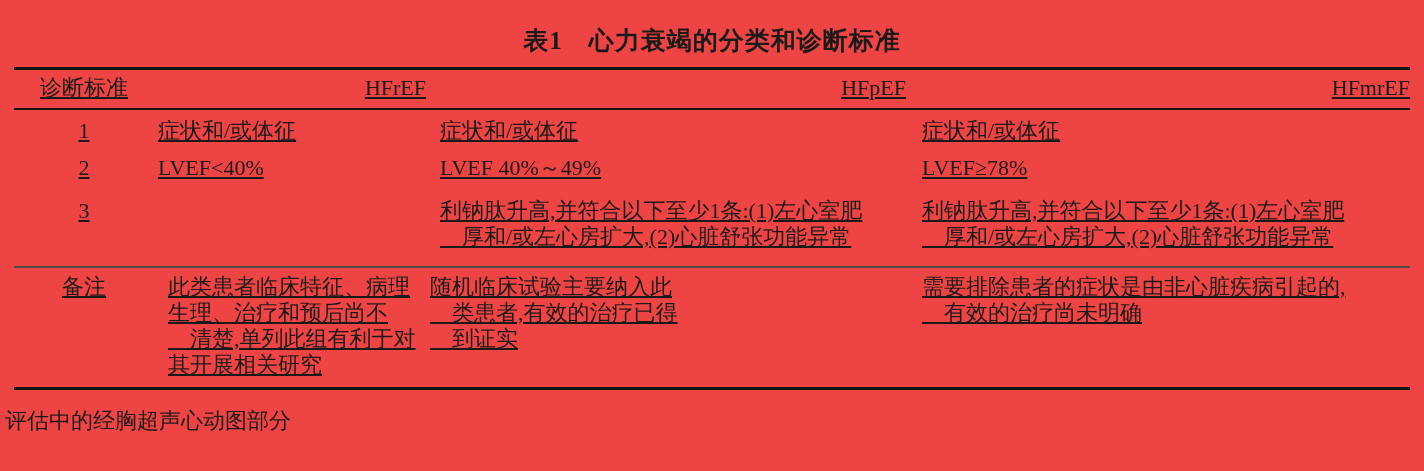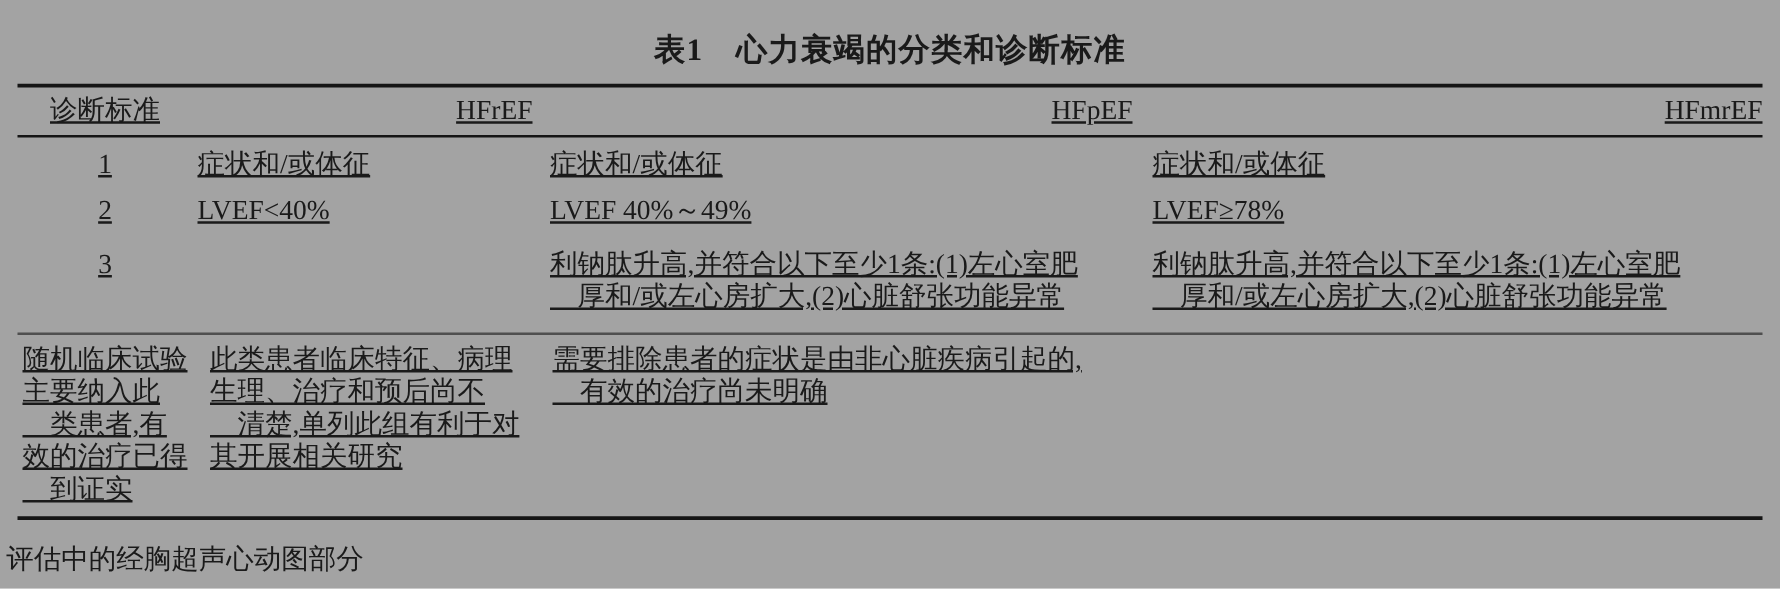--- a/index.html
+++ b/index.html
@@ -1,20 +1,20 @@
 <!DOCTYPE html>
 <html><head>
 <meta charset="utf-8">
 <style>
   html, body { margin: 0; padding: 0; background: #ffffff; }
   .page {
     position: relative;
     width: 1424px;
     height: 471px;
-    background: #a3a3a3;
+    background: #ef4444;
     color: #1a1a1a;
     font-family: "Liberation Serif", "DejaVu Serif", serif;
     font-size: 22px;
     overflow: hidden;
   }
   .title {
     padding-top: 26px;
     text-align: center;
     font-size: 25px;
     font-weight: bold;
@@ -98,25 +98,26 @@
         <div class="cell c2"></div>
         <div class="cell c3 multi">利钠肽升高,并符合以下至少1条:(1)左心室肥
 　厚和/或左心房扩大,(2)心脏舒张功能异常</div>
         <div class="cell c4 multi">利钠肽升高,并符合以下至少1条:(1)左心室肥
 　厚和/或左心房扩大,(2)心脏舒张功能异常</div>
       </div>
 
     </div>
 
     <div class="row remark-row">
+      <div class="cell c1">备注</div>
+      <div class="cell c3 multi">此类患者临床特征、病理生理、治疗和预后尚不
+　清楚,单列此组有利于对其开展相关研究</div>
       <div class="cell c2 multi">随机临床试验主要纳入此
 　类患者,有效的治疗已得
 　到证实</div>
-      <div class="cell c3 multi">此类患者临床特征、病理生理、治疗和预后尚不
-　清楚,单列此组有利于对其开展相关研究</div>
       <div class="cell c4 multi">需要排除患者的症状是由非心脏疾病引起的,
 　有效的治疗尚未明确</div>
     </div>
 
   </div>
 
   <div class="footnote">
     <div class="fline">评估中的经胸超声心动图部分</div>
   </div>
 

